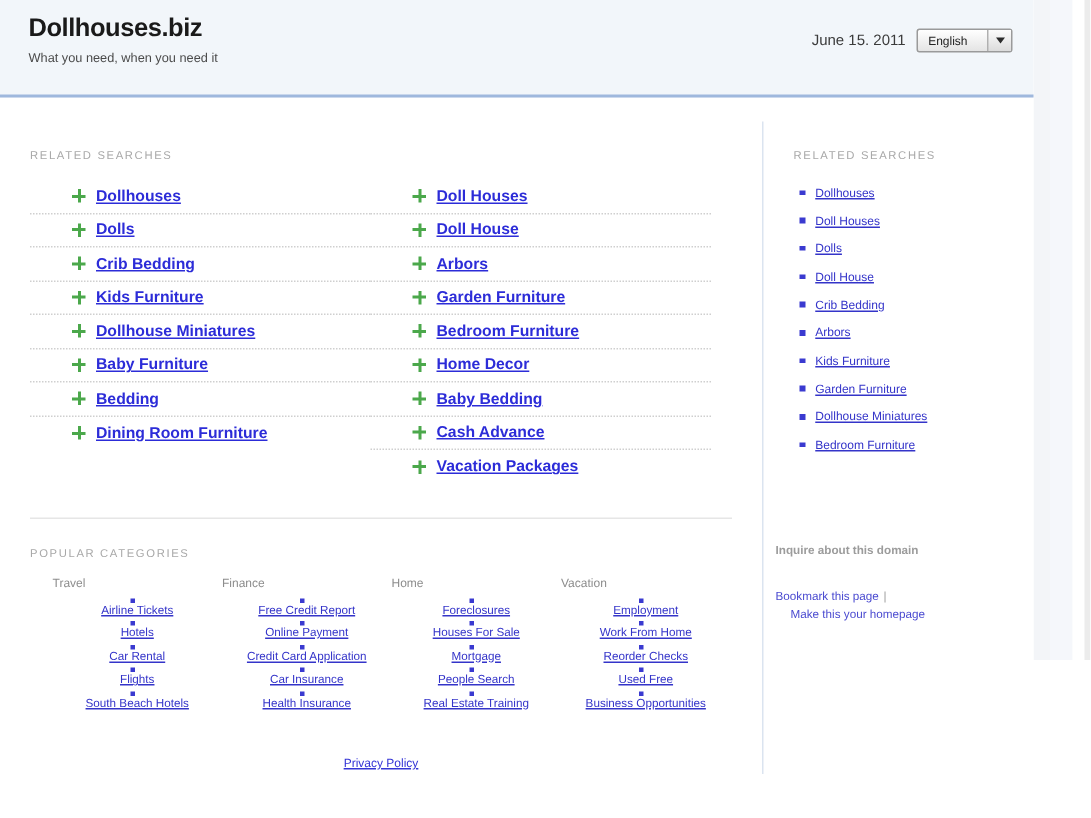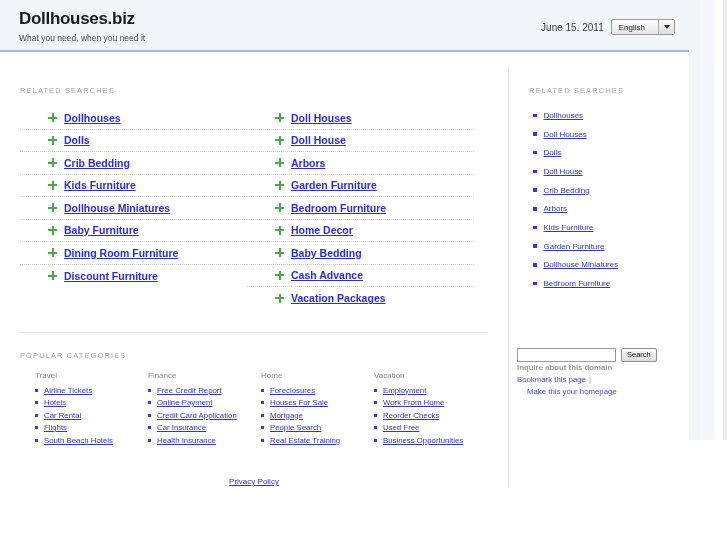--- a/index.html
+++ b/index.html
@@ -39,21 +39,21 @@
   
   #page {
     position: absolute; top: 0; left: 0;
     width: 689px; height: 545px;
     background: #ffffff;
   }
 
   
   #header {
     position: relative;
-    height: 52px;
+    height: 65px;
     background: #f2f6fa;
     border-bottom: 2px solid #9fb8dd;
     padding: 9px 14px 0 19px;
   }
   #brand-title {
     font-size: 17px; font-weight: bold;
     color: #1a1a1a; letter-spacing: -0.3px;
     line-height: 20px;
     margin: 0;
   }
@@ -169,20 +169,21 @@
     padding: 11px 20px 0 35px;
   }
   .cat-col { width: 113px; }
   .cat-head {
     font-size: 8px; color: #8d8d8d;
     margin-bottom: 6px;
   }
   .cat-item {
     display: flex; align-items: center;
     margin-bottom: 3.5px;
+    flex-direction: column;
   }
   .sq-bullet {
     width: 3px; height: 3px;
     background: #3a3ad0;
     margin-right: 6px;
     flex: none;
   }
   .cat-link {
     font-size: 7.8px;
     color: #3434c9;
@@ -248,21 +249,21 @@
     font-family: "Liberation Sans", sans-serif;
     color: #111;
     border-radius: 2px;
   }
   #inquire-text {
     font-size: 7.8px; color: #9c9c9c;
     margin-top: 1px;
     font-weight: bold;
   }
   #bookmark-row {
-    margin-top: 2px;
+    margin-top: 21px;
     font-size: 7.8px;
     line-height: 12px;
   }
   .bm-link {
     color: #4a4ad0;
     text-decoration: none;
     cursor: pointer;
   }
   .bm-sep { color: #9d9d9d; padding: 0 3px; }
   #homepage-line { padding-left: 10px; }
@@ -319,25 +320,25 @@
             <div class="rel-item">
               <span class="star-icon"></span>
               <span class="rel-link">Dollhouse Miniatures</span>
             </div>
             <div class="rel-item">
               <span class="star-icon"></span>
               <span class="rel-link">Baby Furniture</span>
             </div>
             <div class="rel-item">
               <span class="star-icon"></span>
+              <span class="rel-link">Bedding</span>
+            </div>
+            <div class="rel-item">
+              <span class="star-icon"></span>
               <span class="rel-link">Dining Room Furniture</span>
-            </div>
-            <div class="rel-item">
-              <span class="star-icon"></span>
-              <span class="rel-link">Discount Furniture</span>
             </div>
           </div>
         <div class="rel-col" id="rel-col-right">
             <div class="rel-item">
               <span class="star-icon"></span>
               <span class="rel-link">Doll Houses</span>
             </div>
             <div class="rel-item">
               <span class="star-icon"></span>
               <span class="rel-link">Doll House</span>
@@ -517,24 +518,20 @@
             <span class="side-bullet"></span>
             <span class="side-link">Dollhouse Miniatures</span>
           </div>
           <div class="side-item">
             <span class="side-bullet"></span>
             <span class="side-link">Bedroom Furniture</span>
           </div>
         </div>
 
       <div id="search-block">
-        <div id="search-row">
-          <input id="search-input" type="text" placeholder="" style="">
-          <button id="search-button">Search</button>
-        </div>
         <div id="inquire-text">Inquire about this domain</div>
         <div id="bookmark-row">
           <span class="bm-link">Bookmark this page</span><span class="bm-sep">|</span>
           <div id="homepage-line">
             <span class="bm-link">Make this your homepage</span>
           </div>
         </div>
       </div>
     </div>
 

